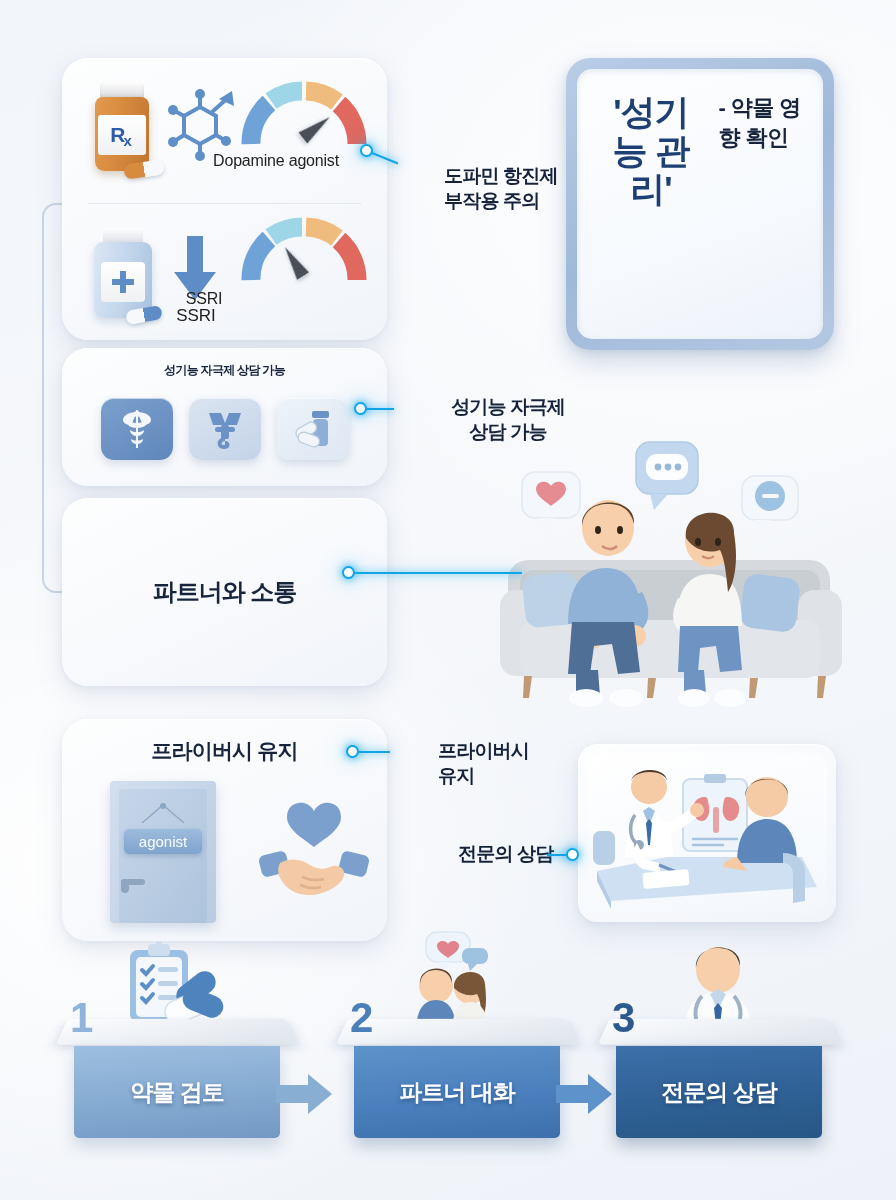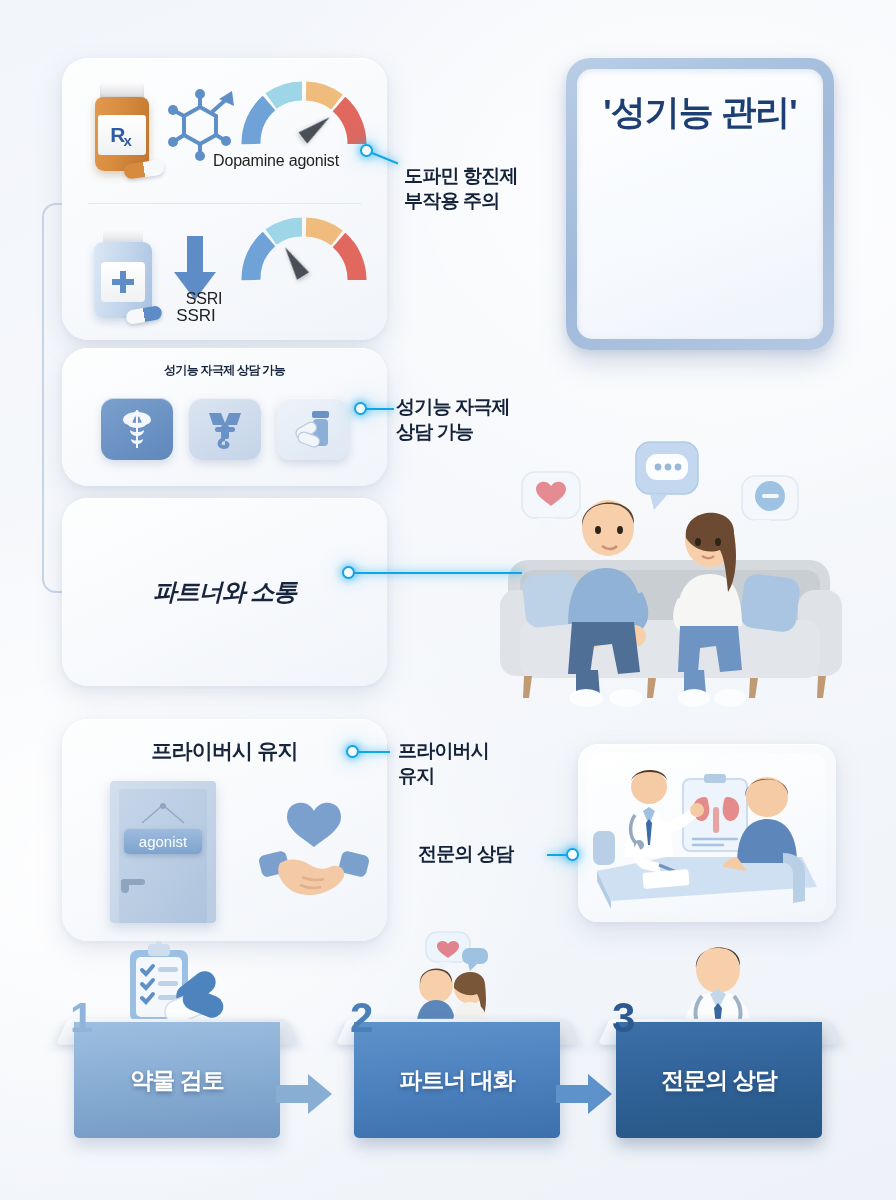--- a/index.html
+++ b/index.html
@@ -34,21 +34,21 @@
     background: linear-gradient(150deg, #b9cde6 0%, #9fb9da 50%, #b4c8e2 100%);
     padding: 11px;
     box-shadow: 0 12px 26px rgba(110,135,175,.30), 0 3px 8px rgba(110,135,175,.18);
   }
   #title-inner {
     width: 100%; height: 100%;
     border-radius: 15px;
     background: linear-gradient(160deg, #fdfeff 0%, #f6f9fd 60%, #eef3fa 100%);
     box-shadow: inset 0 2px 7px rgba(130,155,195,.22);
     padding: 24px 20px 26px 20px;
-    display: flex; flex-direction: column;
+    display: flex; flex-direction: row;
   }
   #title-heading {
     font-size: 35px; font-weight: 800; color: #1d3f74;
     text-align: center; letter-spacing: -1px;
     margin-bottom: 22px; line-height: 1.1;
   }
   .title-bullet {
     font-size: 22px; font-weight: 700; color: #16243c;
     margin: 0 0 14px 14px; letter-spacing: -.6px;
   }
@@ -111,38 +111,38 @@
   #tile-1 { left: 39px; background: linear-gradient(150deg,#7ba0cd,#5f87bb); }
   #tile-2 { left: 127px; background: linear-gradient(150deg,#dbe5f1,#c4d3e8); }
   #tile-3 { left: 215px; background: linear-gradient(150deg,#eef3f9,#dde7f3); }
 
   
   #partner-card { left: 62px; top: 498px; width: 325px; height: 188px; }
   #partner-title {
     position: absolute; top: 50%; left: 0; width: 100%;
     transform: translateY(-50%);
     text-align: center; font-size: 24px; font-weight: 800;
-    color: #16243c; letter-spacing: -1px; font-style: italic;
+    color: #16243c; letter-spacing: -1px;
   }
 
   
   #privacy-card { left: 62px; top: 703px; width: 325px; height: 222px; margin-top: 16px; }
   #privacy-title {
     position: absolute; top: 18px; left: 0; width: 100%;
     text-align: center; font-size: 21px; font-weight: 800;
     color: #16243c; letter-spacing: -.8px;
   }
 
   
   #doctor-card { left: 578px; top: 744px; width: 258px; height: 178px; border-radius: 20px; }
 
   
   .callout {
     position: absolute; font-size: 19px; font-weight: 800;
-    color: #14223a; line-height: 1.32; letter-spacing: -.8px;
+    color: #14223a; line-height: 1.32; letter-spacing: -.8px; margin-left: 40px;
   }
   .conn-line {
     position: absolute; height: 2px;
     background: #12a5e6;
     box-shadow: 0 0 7px rgba(25,175,240,.85), 0 0 16px rgba(25,175,240,.45);
   }
   .conn-dot {
     position: absolute; width: 13px; height: 13px; border-radius: 50%;
     background: #ffffff; border: 2px solid #12a5e6;
     box-shadow: 0 0 9px rgba(25,175,240,.95), 0 0 20px rgba(25,175,240,.55);
@@ -165,21 +165,21 @@
   #steps { position: absolute; left: 0; top: 940px; width: 896px; height: 220px; }
   .step { position: absolute; bottom: 22px; }
   .step-top {
     position: absolute; left: 0; bottom: 86px; width: 230px; height: 42px;
     background: linear-gradient(160deg,#fbfcfe,#dfe5ec);
     border-radius: 6px;
     transform: perspective(320px) rotateX(52deg);
     box-shadow: 0 5px 12px rgba(100,125,165,.25);
   }
   .step-front {
-    position: absolute; left: 12px; bottom: 0; width: 206px; height: 116px;
+    position: absolute; left: 12px; bottom: 0; width: 206px; height: 92px;
     border-radius: 0 0 5px 5px;
     display: flex; align-items: center; justify-content: center;
   }
   .step-label {
     font-size: 23px; font-weight: 800; color: #ffffff;
     letter-spacing: -1px;
     text-shadow: 0 2px 4px rgba(25,50,90,.45);
   }
   .step-num {
     position: absolute; bottom: 96px;
@@ -196,20 +196,21 @@
 <body>
 
 <div id="left-bracket"></div>
 <div id="bracket-stub-1"></div>
 <div id="bracket-stub-2"></div>
 <div id="bracket-stub-3"></div>
 
 <div class="card" id="title-card">
   <div id="title-inner">
     <div id="title-heading">'성기능 관리'</div>
+    <div class="title-bullet">- 약물 영향 확인</div>
   </div>
 </div>
 
 <div class="card" id="meds-card">
   <div id="meds-divider"></div>
 
   <div class="bottle" style="position:absolute;left:26px;top:24px;width:68px;height:96px;">
     <div class="cap" style="top:0;width:44px;height:17px;background:linear-gradient(180deg,#fdfdfd,#d9dade);box-shadow:inset 0 -2px 3px rgba(0,0,0,.08);"></div>
     <div class="body" style="top:15px;width:54px;height:74px;border-radius:8px 8px 9px 9px;background:linear-gradient(100deg,#e39a4e 0%,#d78b3f 45%,#bf7530 100%);box-shadow:0 4px 9px rgba(140,100,50,.30);"></div>
     <div class="label" style="top:33px;width:48px;height:40px;font-size:21px;">R<span style="font-size:15px;position:relative;top:5px;left:-2px;">x</span></div>
@@ -488,21 +489,21 @@
 
 <div class="conn-dot" style="left:360px;top:144px;"></div>
 <div class="conn-line" style="left:372px;top:152px;width:28px;transform:rotate(22deg);transform-origin:left center;"></div>
 <div class="callout" style="left:404px;top:163px;width:160px;">
   <div>도파민 항진제</div>
   <div>부작용 주의</div>
 </div>
 
 <div class="conn-dot" style="left:354px;top:402px;"></div>
 <div class="conn-line" style="left:366px;top:408px;width:28px;"></div>
-<div class="callout" style="left:396px;top:394px;width:160px;">
+<div class="callout" style="left:388px;top:394px;width:160px;text-align:center;">
   <div>성기능 자극제</div>
   <div>상담 가능</div>
 </div>
 
 <div class="conn-dot" style="left:342px;top:566px;"></div>
 <div class="conn-line" style="left:354px;top:572px;width:168px;"></div>
 
 <div class="conn-dot" style="left:346px;top:745px;"></div>
 <div class="conn-line" style="left:358px;top:751px;width:32px;"></div>
 <div class="callout" style="left:398px;top:738px;width:150px;">

